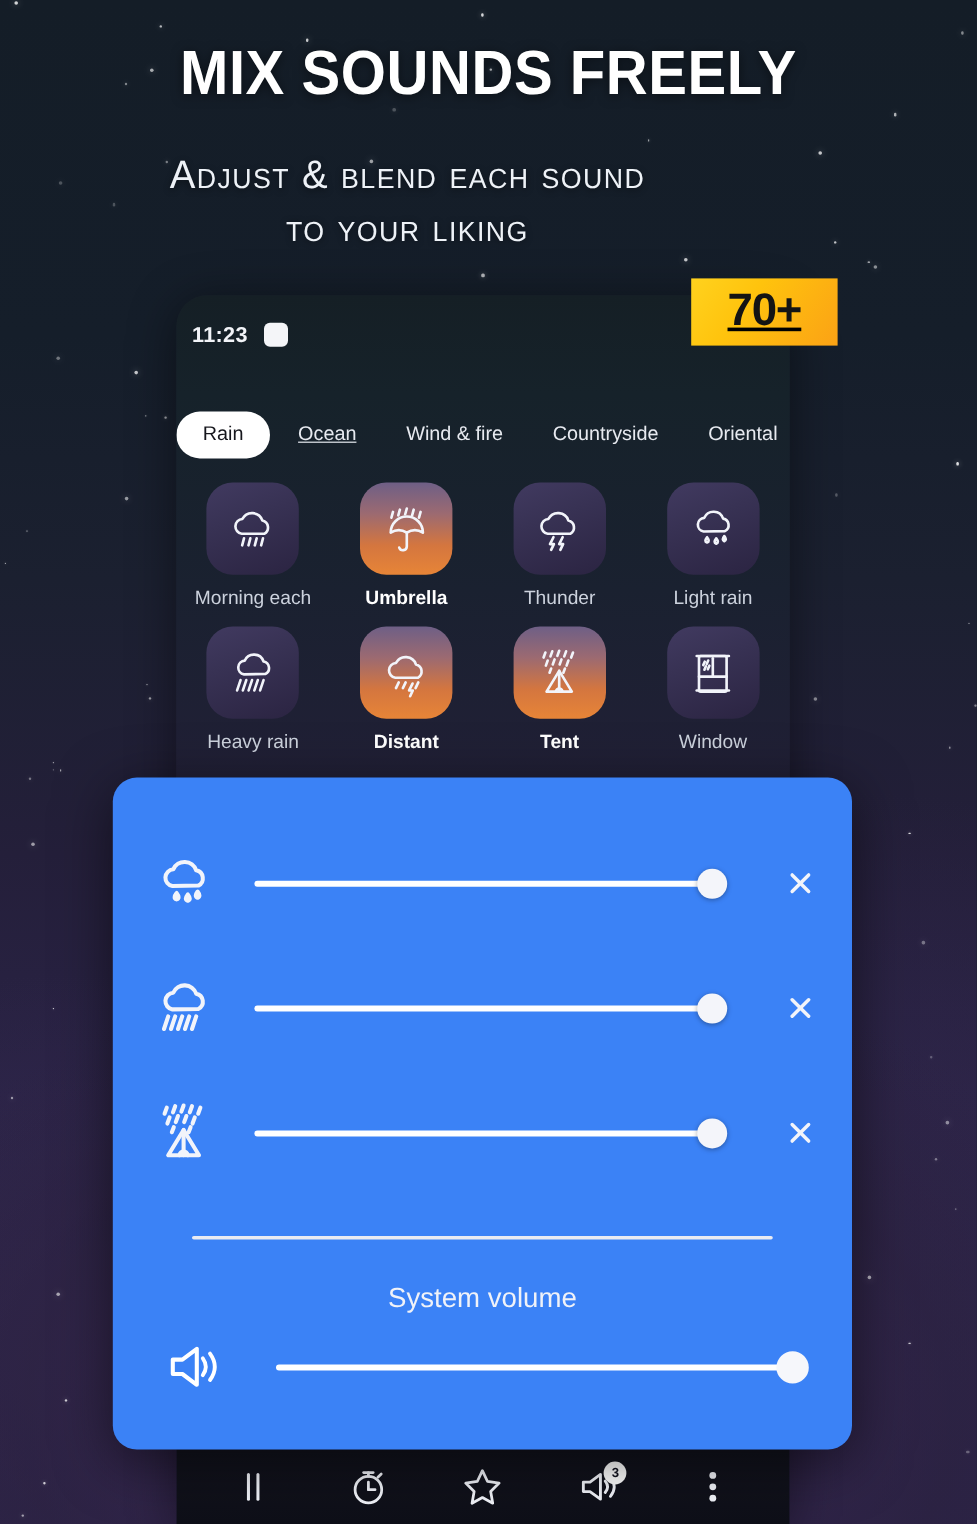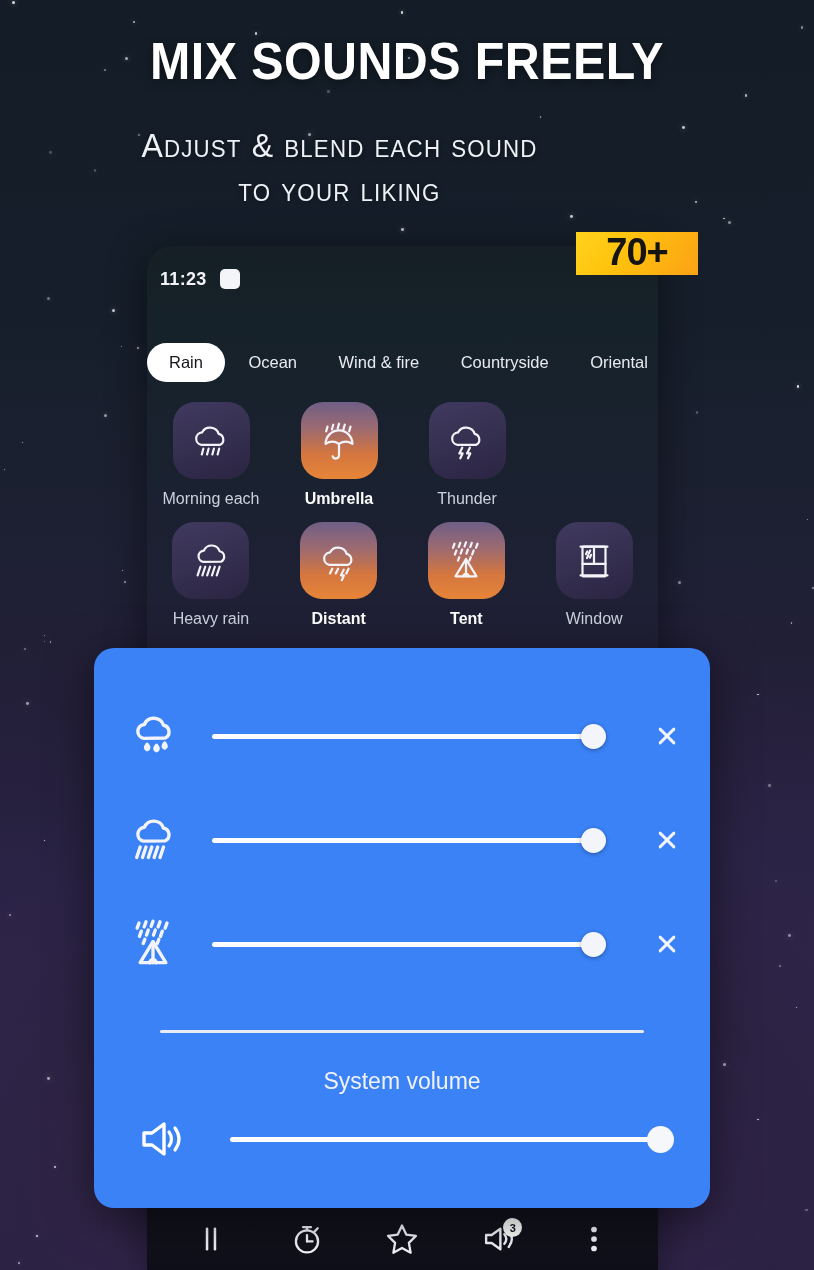--- a/index.html
+++ b/index.html
@@ -31,24 +31,25 @@
   .sub-wrap { position:absolute; top:124px; left:0; width:679px; text-align:center; z-index:5; }
   .subline {
     font-size:33px; color:#eef2f7; font-weight:300;
     font-variant:small-caps; letter-spacing:1.2px; line-height:1.32;
     transform:scaleX(.97);
     text-shadow:0 1px 6px rgba(0,0,0,.45);
   }
 
   
   #badge {
-    position:absolute; left:576px; top:232px; width:122px; height:43px;
+    position:absolute; left:576px; top:232px; width:122px; height:56px;
     background:linear-gradient(125deg,#ffd21e 0%, #ffc30d 38%, #fba215 100%);
     display:flex; align-items:center; justify-content:center;
     z-index:30;
+    text-decoration:underline;
   }
   #badge span { font-size:38px; font-weight:bold; color:#141414; letter-spacing:-1px; transform:translateY(-1px); }
 
   
   #phone {
     position:absolute; left:147px; top:246px; width:511px; height:1024px;
     border-radius:26px 26px 0 0;
     overflow:hidden; z-index:10;
     background:linear-gradient(#151f25 0%, #16222a 8%, #1a2130 24%, #231f38 44%, #2a2044 62%, #231c3c 78%, #1c1730 100%);
     box-shadow:0 6px 40px rgba(0,0,0,.45);
@@ -248,21 +249,21 @@
 <div id="phone">
   <div id="phone-glow"></div>
 
   <div id="statusbar">
     <div id="clock">11:23</div>
     <div id="notif-sq"></div>
   </div>
 
   <div id="tabs" style="padding: 0px 10px 0px 0px; justify-content: space-between;">
       <div class="tab active" style="margin-left: 0px;">Rain</div>
-      <div class="tab" style="">Ocean</div>
+      <div class="tab" style=" text-decoration: underline;">Ocean</div>
       <div class="tab" style="margin-left: 18px;">Wind &amp; fire</div>
       <div class="tab" style="margin-left: 18px;">Countryside</div>
       <div class="tab" style="margin-left: 18px;">Oriental</div>
     </div>
 
   <div id="grid" style="padding-top: 4px;">
       <div class="row">
         <div class="cell">
           <div class="tile off">
             <svg width="46" height="46" viewBox="0 0 48 48" fill="none" stroke="#f2f4fa" stroke-width="2.3" stroke-linecap="round" stroke-linejoin="round">
@@ -291,20 +292,31 @@
         </div>
         <div class="cell">
           <div class="tile off">
             <svg width="46" height="46" viewBox="0 0 48 48" fill="none" stroke="#f2f4fa" stroke-width="2.3" stroke-linecap="round" stroke-linejoin="round">
               <path d="M14 28 a6.5 6.5 0 0 1 .6-12.9 A9.5 9.5 0 0 1 32 16.5 a6.2 6.2 0 0 1 1.6 11.5 Z"></path>
               <path d="M19 31 l-3 6 h3.4 l-2.4 5"></path>
               <path d="M27 31 l-3 6 h3.4 l-2.4 5"></path>
             </svg>
           </div>
           <div class="cap">Thunder</div>
+        </div>
+        <div class="cell">
+          <div class="tile off">
+            <svg width="46" height="46" viewBox="0 0 48 48" fill="none" stroke="#f2f4fa" stroke-width="2.3" stroke-linecap="round" stroke-linejoin="round">
+              <path d="M16 26 a6 6 0 0 1 .6-11.9 A8.8 8.8 0 0 1 33 14.8 a5.8 5.8 0 0 1 1.5 10.9Z"></path>
+              <path d="M19 31 q-2.8 3.6 0 4.6 q2.8-1 0-4.6Z"></path>
+              <path d="M27 32 q-2.8 3.6 0 4.6 q2.8-1 0-4.6Z"></path>
+              <path d="M34 30 q-2.6 3.4 0 4.4 q2.6-1 0-4.4Z"></path>
+            </svg>
+          </div>
+          <div class="cap">Light rain</div>
         </div>
       </div>
       <div class="row" style="margin-top: 14px;">
         <div class="cell">
           <div class="tile off">
             <svg width="46" height="46" viewBox="0 0 48 48" fill="none" stroke="#f2f4fa" stroke-width="2.3" stroke-linecap="round" stroke-linejoin="round">
               <path d="M16 25 a6 6 0 0 1 .6-11.9 A8.8 8.8 0 0 1 33 13.8 a5.8 5.8 0 0 1 1.5 10.9Z"></path>
               <path d="M13 30 l-3 9"></path>
               <path d="M18 30 l-3 9"></path>
               <path d="M23 30 l-3 9"></path>

